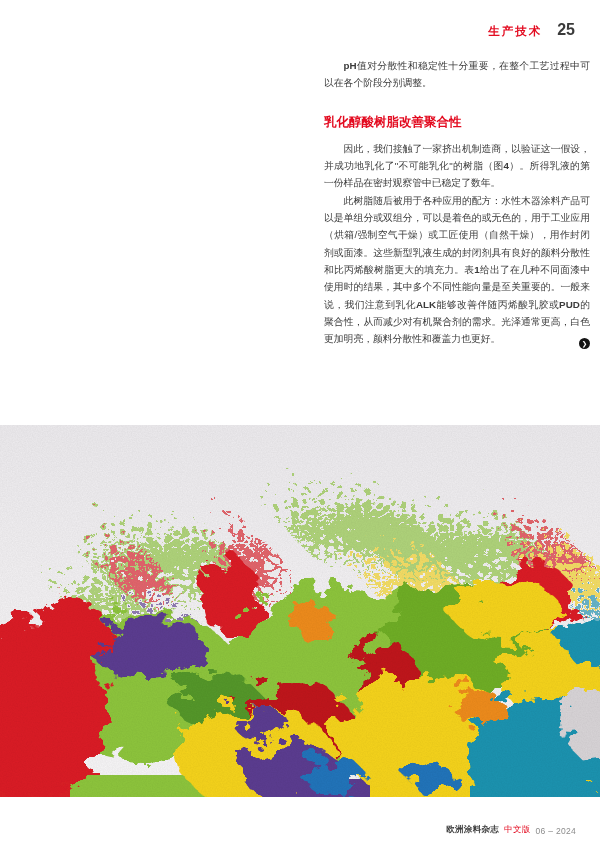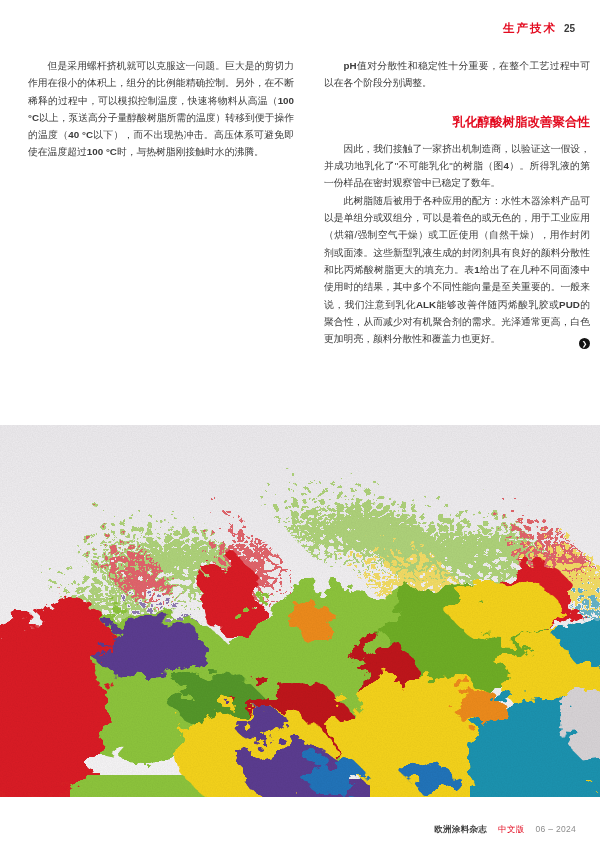--- a/index.html
+++ b/index.html
@@ -3,62 +3,61 @@
 <meta charset="utf-8">
 <style>
   html,body{margin:0;padding:0;background:#e8e8e8;}
   .page{
     position:relative; width:600px; height:849px; margin:0 auto;
     background:#ffffff; overflow:hidden;
     font-family:"Liberation Sans", sans-serif;
     -webkit-font-smoothing:antialiased;
   }
   
-  .page-header{position:absolute; top:21px; right:25px; display:flex; align-items:baseline; gap:7px;}
+  .page-header{position:absolute; top:21px; right:25px; display:flex; align-items:baseline; gap:15px;}
   .section-label{color:#e30b20; font-weight:bold; font-size:11.5px; letter-spacing:2px;}
-  .page-number{color:#3a3a3a; font-weight:bold; font-size:10px;}
+  .page-number{color:#3a3a3a; font-weight:bold; font-size:16px;}
   
   .col{position:absolute; top:57px; width:266px; color:#3b3b3b;
        font-size:9.8px; line-height:17.3px; text-align:justify;}
   .col-left{left:28px;}
   .col-right{left:324px;}
   .col p{margin:0; text-indent:2em;}
   .col p.noindent{text-indent:0;}
   .col p b{font-weight:bold;}
-  h2.heading{color:#e30b20; font-size:12.5px; font-weight:bold; margin:15px 0 9px 0; text-align:right;}
+  h2.heading{color:#e30b20; font-size:12.5px; font-weight:bold; margin:15px 0 9px 0; text-align:left;}
   .col-right h2.heading{margin-top:22px;}
   
   .end-mark{text-align:right; margin-top:-13px; height:13px;}
   .circle-arrow{
     display:inline-flex; width:11px; height:11px; border-radius:50%;
     background:#141414; color:#ffffff; font-size:6.5px; line-height:1;
     align-items:center; justify-content:center; vertical-align:middle;
   }
   
   .photo{position:absolute; left:0; top:425px; width:600px; height:372px; margin:0; padding:0;}
   .photo svg{display:block; width:600px; height:372px;}
   
   .page-footer{position:absolute; top:824px; right:24px; font-size:8.5px; letter-spacing:.3px;
-               display:flex; gap:11px; align-items:flex-start;}
+               display:flex; gap:5px; align-items:flex-end;}
   .journal-name{color:#3d3d3d; font-weight:bold;}
   .edition-label{color:#e30b20; font-weight:normal;}
   .issue-label{color:#8c8c8c;}
 </style>
 </head>
 <body>
 
 <div class="page">
 
   <header class="page-header">
     <span class="section-label">生产技术</span>
     <span class="page-number">25</span>
   </header>
 
   <section class="col col-left">
-    <p class="autobold">但是采用螺杆挤机就可以克服这一问题。巨大是的剪切力作用在很小的体积上，组分的比例能精确控制。另外，在不断稀释的过程中，可以模拟控制温度，快速将物料从高温（<b>100</b> <b>°C</b>以上，泵送高分子量醇酸树脂所需的温度）转移到便于操作的温度（<b>40</b> <b>°C</b>以下），而不出现热冲击。高压体系可避免即使在温度超过<b>100</b> <b>°C</b>时，与热树脂刚接触时水的沸腾。</p>
   </section>
 
   <section class="col col-right">
     <p class="autobold"><b>pH</b>值对分散性和稳定性十分重要，在整个工艺过程中可以在各个阶段分别调整。</p>
     <h2 class="heading">乳化醇酸树脂改善聚合性</h2>
     <p class="autobold">因此，我们接触了一家挤出机制造商，以验证这一假设，并成功地乳化了"不可能乳化"的树脂（图<b>4</b>）。所得乳液的第一份样品在密封观察管中已稳定了数年。</p>
     <p class="autobold">此树脂随后被用于各种应用的配方：水性木器涂料产品可以是单组分或双组分，可以是着色的或无色的，用于工业应用（烘箱/强制空气干燥）或工匠使用（自然干燥），用作封闭剂或面漆。这些新型乳液生成的封闭剂具有良好的颜料分散性和比丙烯酸树脂更大的填充力。表<b>1</b>给出了在几种不同面漆中使用时的结果，其中多个不同性能向量是至关重要的。一般来说，我们注意到乳化<b>ALK</b>能够改善伴随丙烯酸乳胶或<b>PUD</b>的聚合性，从而减少对有机聚合剂的需求。光泽通常更高，白色更加明亮，颜料分散性和覆盖力也更好。</p>
     <div class="end-mark">
       <span class="circle-arrow">❯</span>
     </div>

